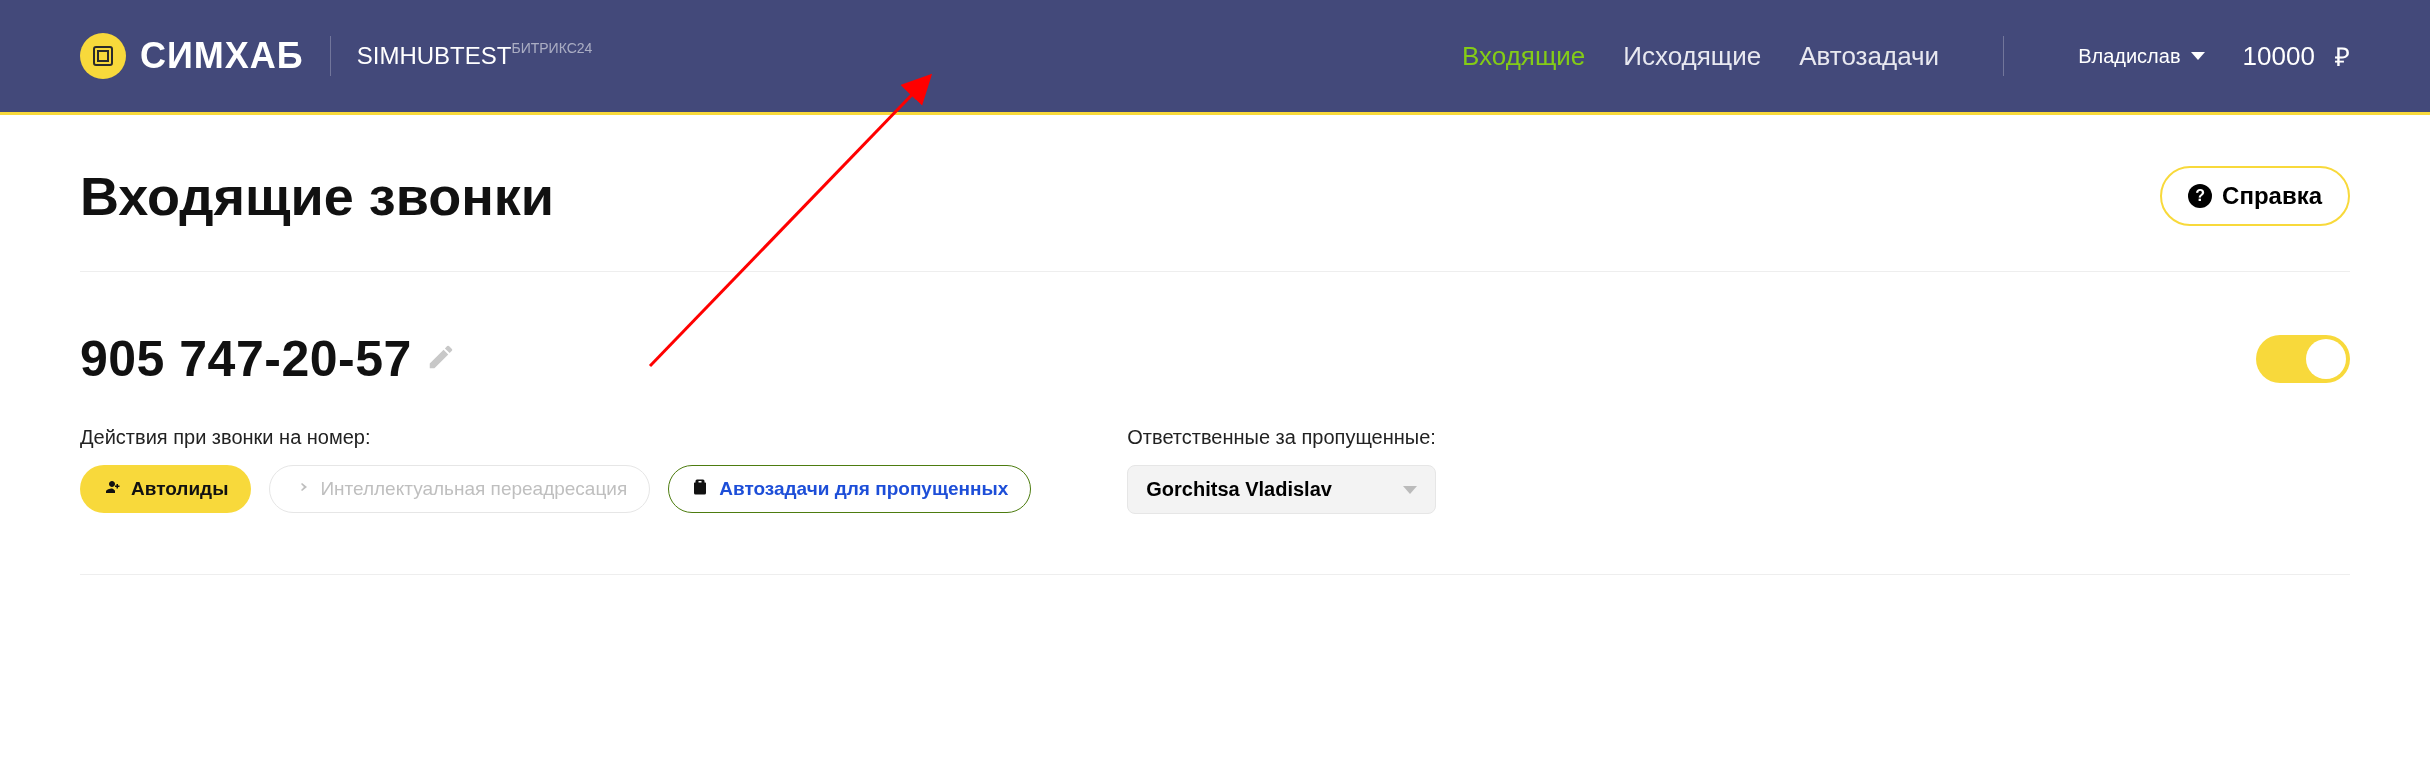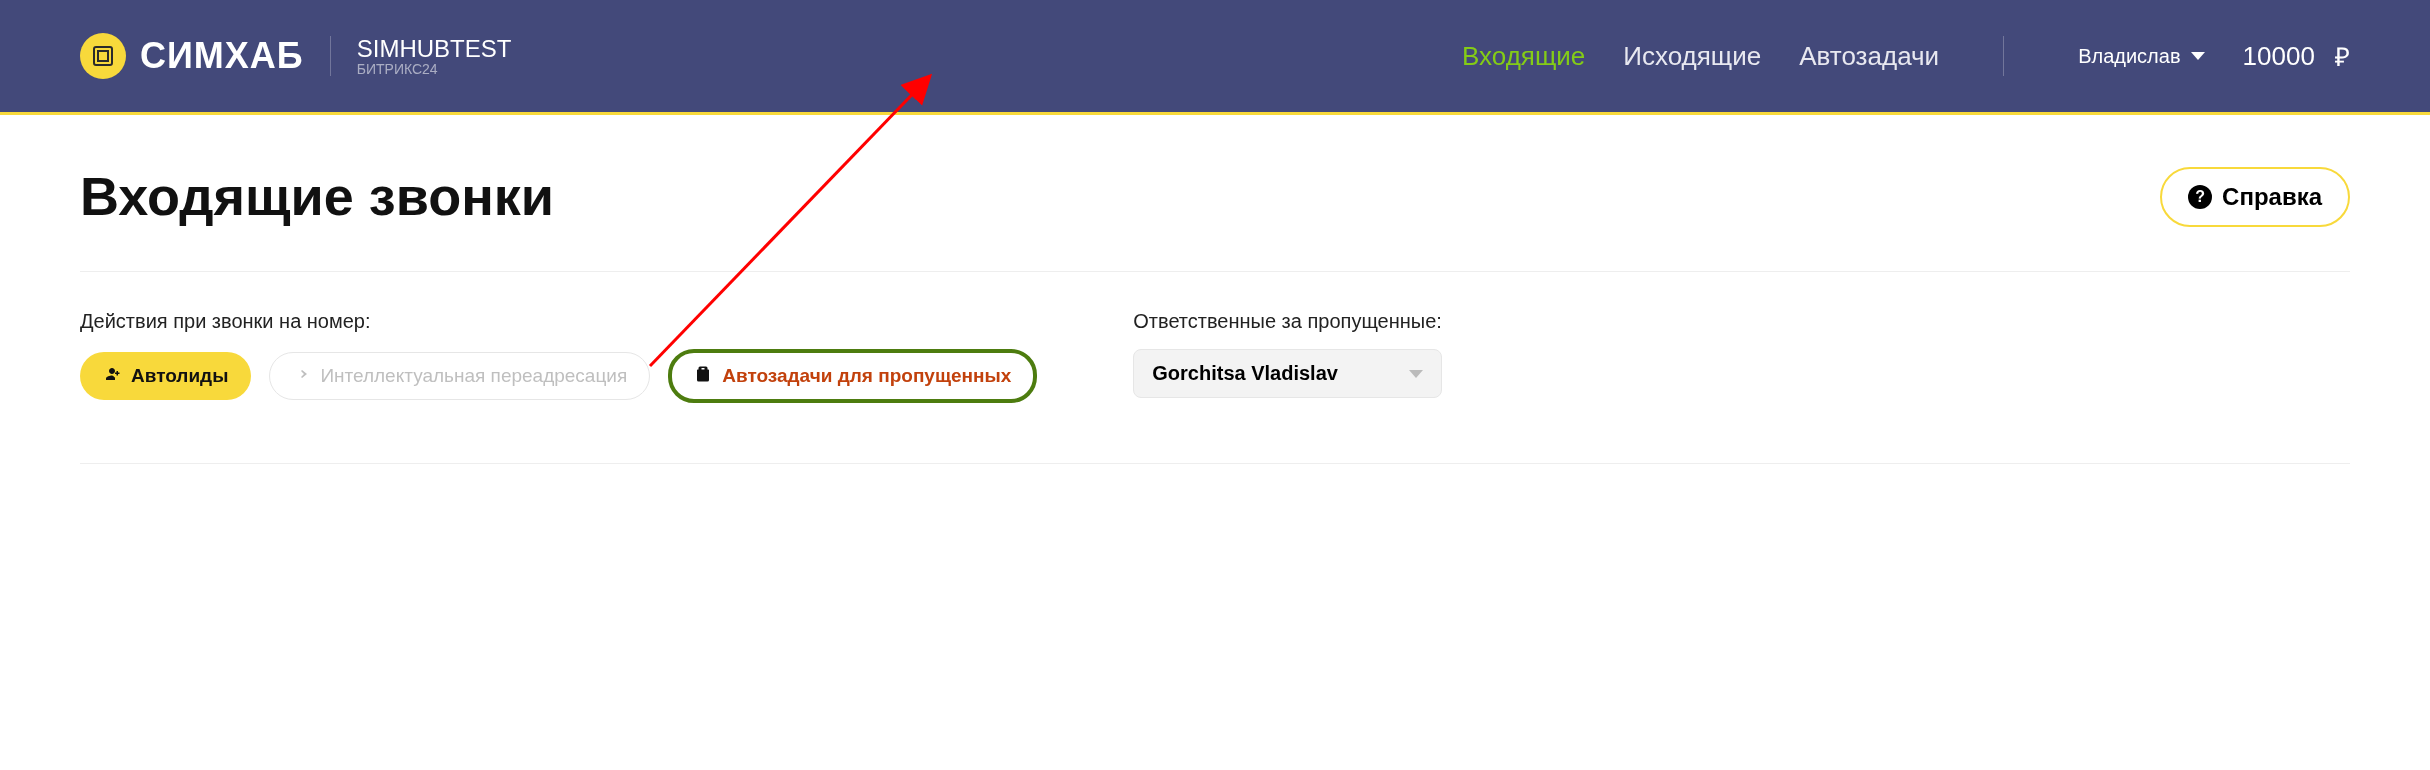--- a/index.html
+++ b/index.html
@@ -24,37 +24,37 @@
     width: 46px; height: 46px; border-radius: 50%;
     background: #f8d93b; display: flex; align-items: center; justify-content: center;
   }
   .logo-text {
     font-size: 36px; font-weight: 800; letter-spacing: 1px;
   }
   .header-vsep {
     width: 1px; height: 40px; background: rgba(255,255,255,0.25);
     margin: 0 26px;
   }
-  .account-block { display: flex; flex-direction: column; }
+  .account-block { display: flex; flex-direction: row; }
   .account-title { font-size: 24px; font-weight: 500; color: #fff; }
   .account-sub { font-size: 14px; color: rgba(255,255,255,0.55); margin-top: -2px; }
 
   .header-nav { margin-left: auto; display: flex; align-items: center; gap: 38px; }
   .nav-link { font-size: 26px; color: #e8e8f0; cursor: pointer; }
   .nav-link.active { color: #84cc16; }
   .user-block { display: flex; align-items: center; gap: 10px; font-size: 20px; margin-left: 10px; }
   .dropdown-caret {
     width: 0; height: 0; border-left: 7px solid transparent;
     border-right: 7px solid transparent; border-top: 8px solid #fff;
   }
   .balance { font-size: 26px; font-weight: 400; display: flex; align-items: center; gap: 20px; }
 
   
   .main { padding: 50px 80px 40px 80px; }
-  .page-title-row { display: flex; align-items: flex-end; justify-content: space-between; padding-bottom: 44px; border-bottom: 1px solid #eee; gap: 12px; }
+  .page-title-row { display: flex; align-items: center; justify-content: space-between; padding-bottom: 44px; border-bottom: 1px solid #eee; gap: 12px; }
   .page-title { font-size: 54px; font-weight: 800; color: #111; }
   .help-btn {
     border: 2px solid #f8d93b; border-radius: 30px;
     padding: 14px 26px; font-size: 24px; font-weight: 700;
     display: flex; align-items: center; gap: 10px; background: #fff; cursor: pointer;
   }
   .help-btn .qicon {
     width: 24px; height: 24px; border-radius: 50%;
     background: #000; color: #fff; display: flex; align-items: center; justify-content: center;
     font-size: 16px; font-weight: 800;
@@ -79,21 +79,21 @@
   .col-label { font-size: 20px; color: #222; }
   .chips { display: flex; gap: 18px; align-items: center; }
   .chip {
     border-radius: 26px; padding: 12px 22px;
     font-size: 19px; font-weight: 600;
     display: flex; gap: 10px;
     cursor: pointer; border: 1px solid transparent;
   }
   .chip.yellow { background: #f8d93b; color: #111; }
   .chip.ghost { background: #fff; border: 1px solid #e6e6e6; color: #bfbfbf; font-weight: 500; }
-  .chip.white { background: #fff; border: 4px solid #4d7c0f; color: #c2410c; }
+  .chip.white { background: #fff; border: 1px solid #4d7c0f; color: #1d4ed8; }
   .chip .ico { display: inline-flex; }
 
   .resp-select {
     background: #f3f3f3; border: 1px solid #e6e6e6;
     border-radius: 8px; padding: 12px 18px;
     font-size: 20px; font-weight: 600;
     display: flex; align-items: center; gap: 12px;
     cursor: pointer; min-width: 290px;
   }
   .resp-caret {
@@ -150,20 +150,33 @@
 <main class="main">
 
   <div class="page-title-row">
     <h1 class="page-title">Входящие звонки</h1>
     <button class="help-btn">
       <span class="qicon">?</span>
       <span>Справка</span>
     </button>
   </div>
 
+  <div class="number-row">
+    <div class="number-edit">
+      <div class="phone-number">905 747-20-57</div>
+      <span class="pencil-icon">
+        <svg width="30" height="30" viewBox="0 0 24 24" fill="#c8c8c8">
+            <path d="M3 17.25V21h3.75L17.81 9.94l-3.75-3.75L3 17.25zM20.71 7.04a1 1 0 0 0 0-1.41l-2.34-2.34a1 1 0 0 0-1.41 0l-1.83 1.83 3.75 3.75 1.83-1.83z"></path>
+          </svg>
+      </span>
+    </div>
+    <div class="toggle">
+      <div class="knob"></div>
+    </div>
+  </div>
 
   <div class="actions-row">
     <div class="actions-col">
       <div class="col-label">Действия при звонки на номер:</div>
       <div class="chips">
         <div class="chip yellow">
           <span class="ico">
             <svg width="18" height="18" viewBox="0 0 24 24" fill="#111">
                 <path d="M12 12c2.21 0 4-1.79 4-4s-1.79-4-4-4-4 1.79-4 4 1.79 4 4 4zm0 2c-2.67 0-8 1.34-8 4v2h12v-2c0-.35.07-.69.18-1.02C14.64 15.66 13.38 14 12 14zm8-4v-2h-2v2h-2v2h2v2h2v-2h2v-2h-2z"></path>
               </svg>

